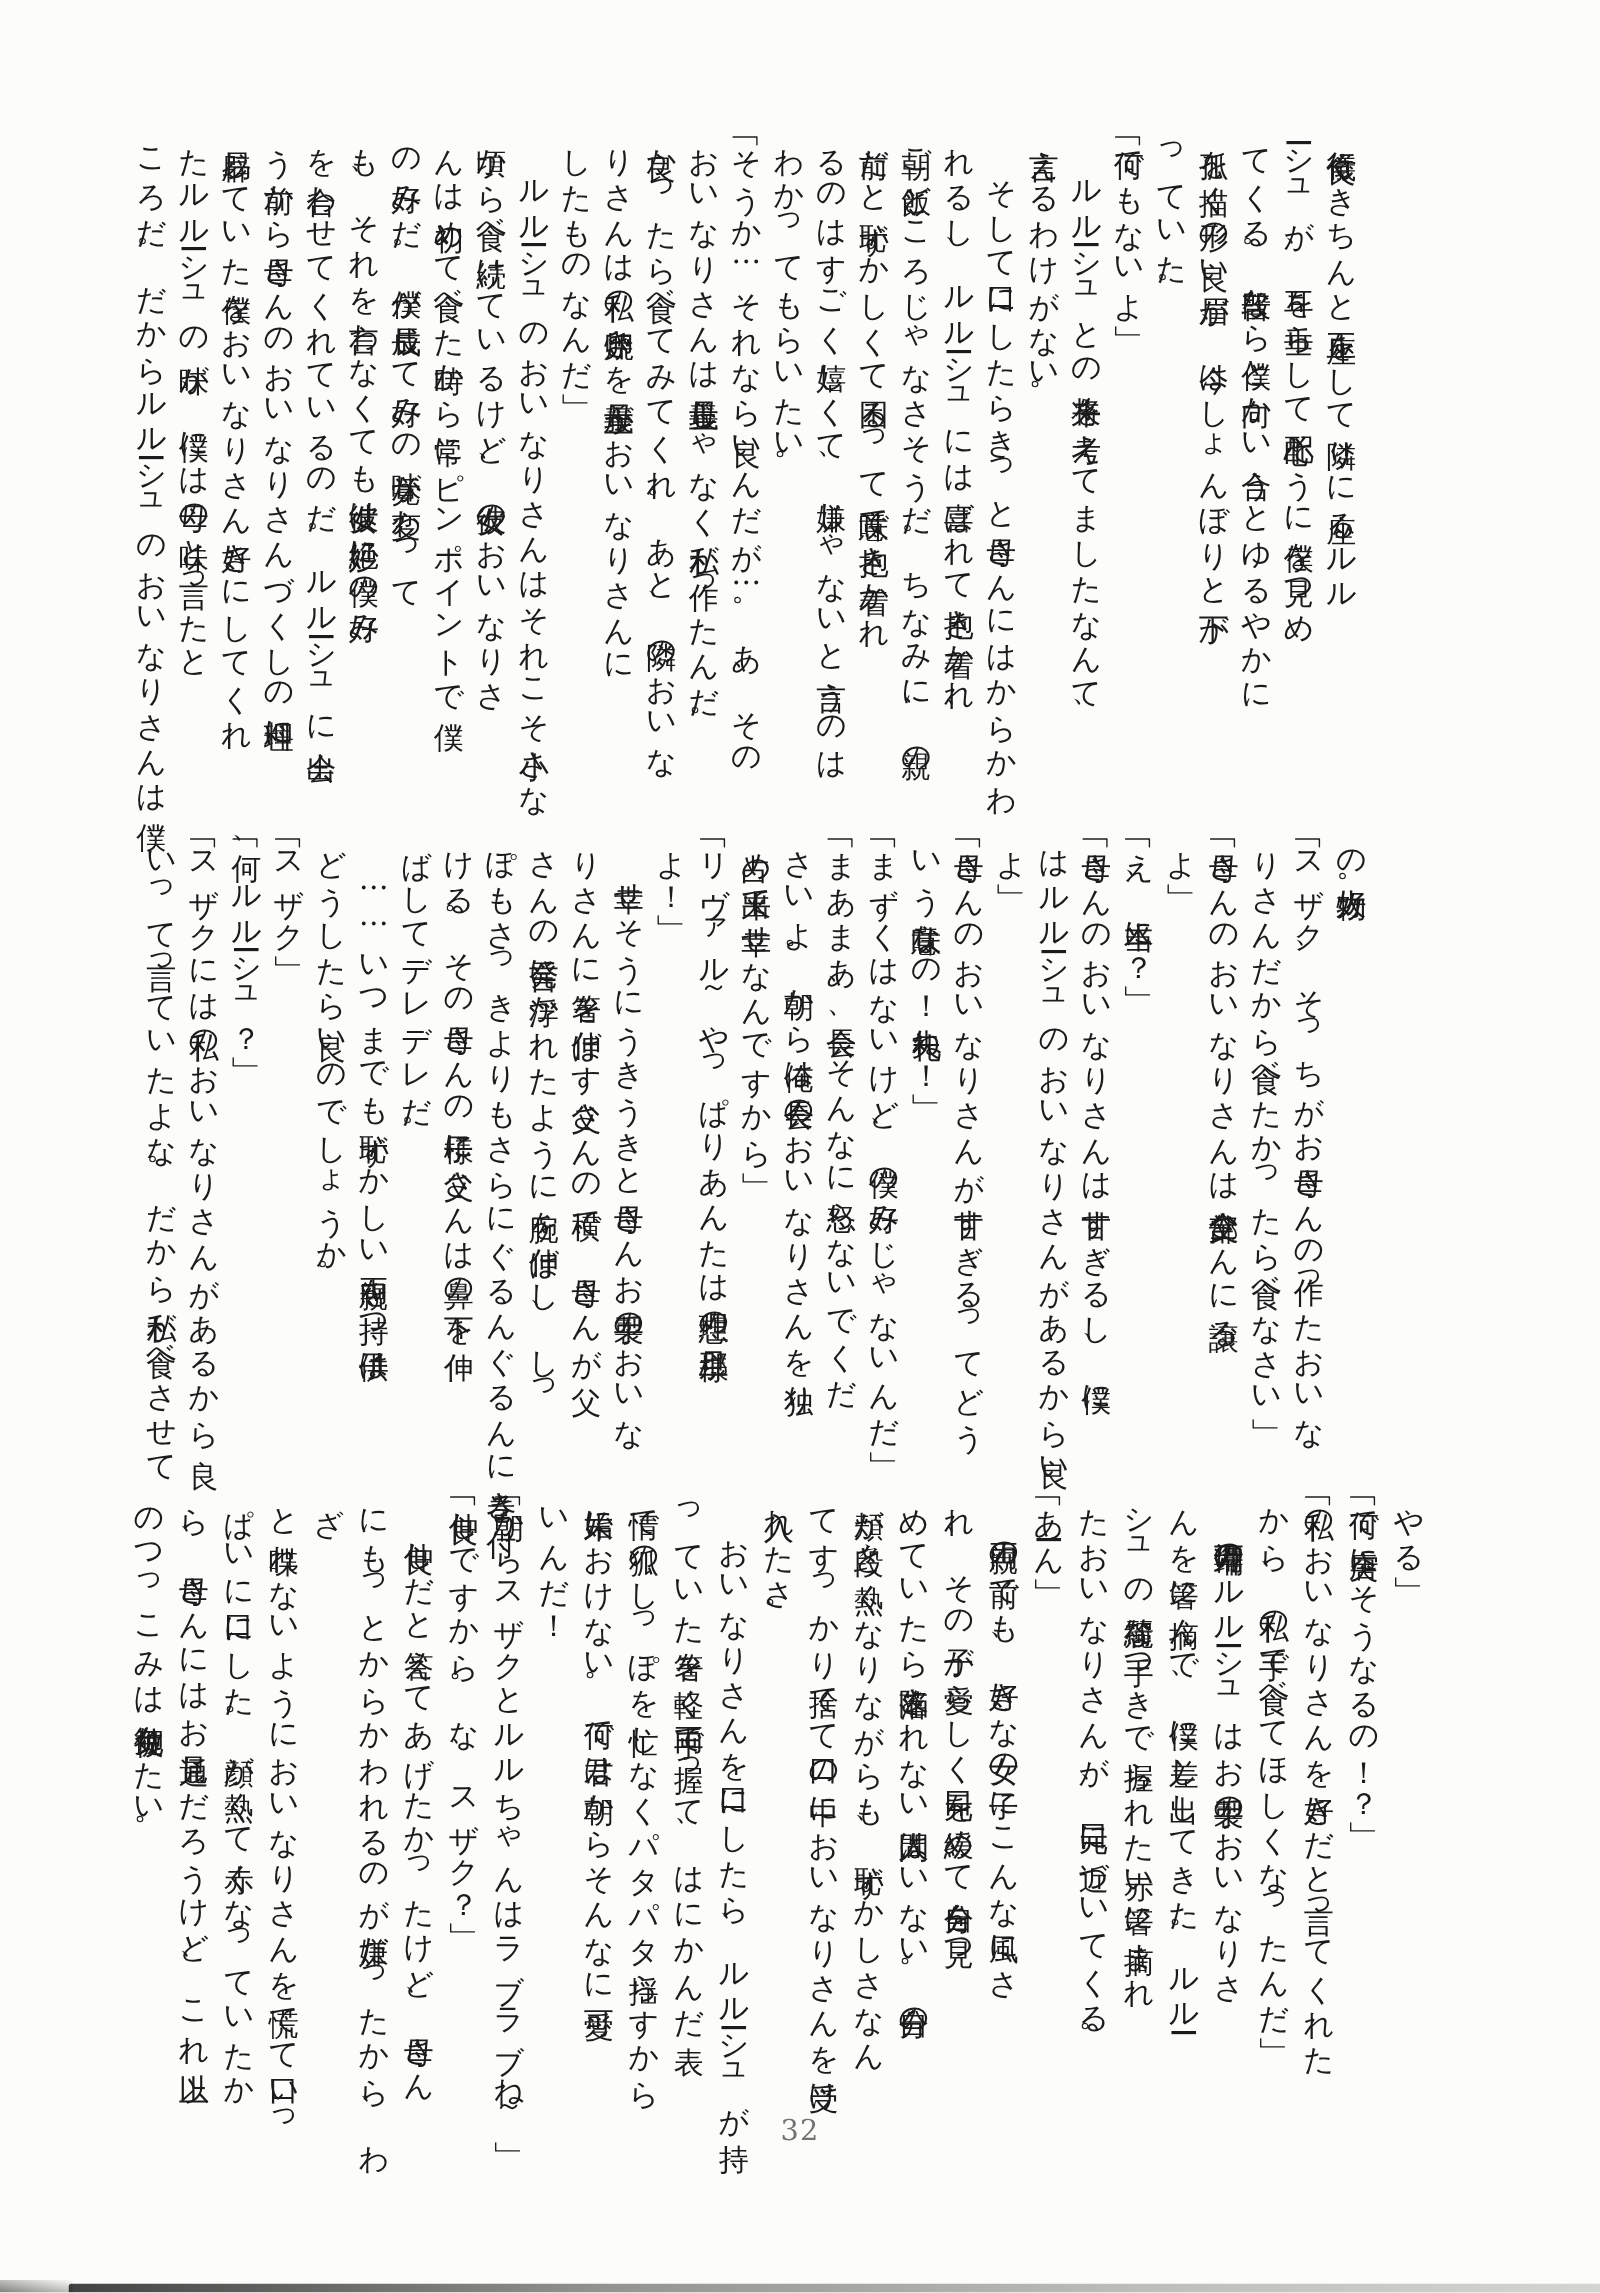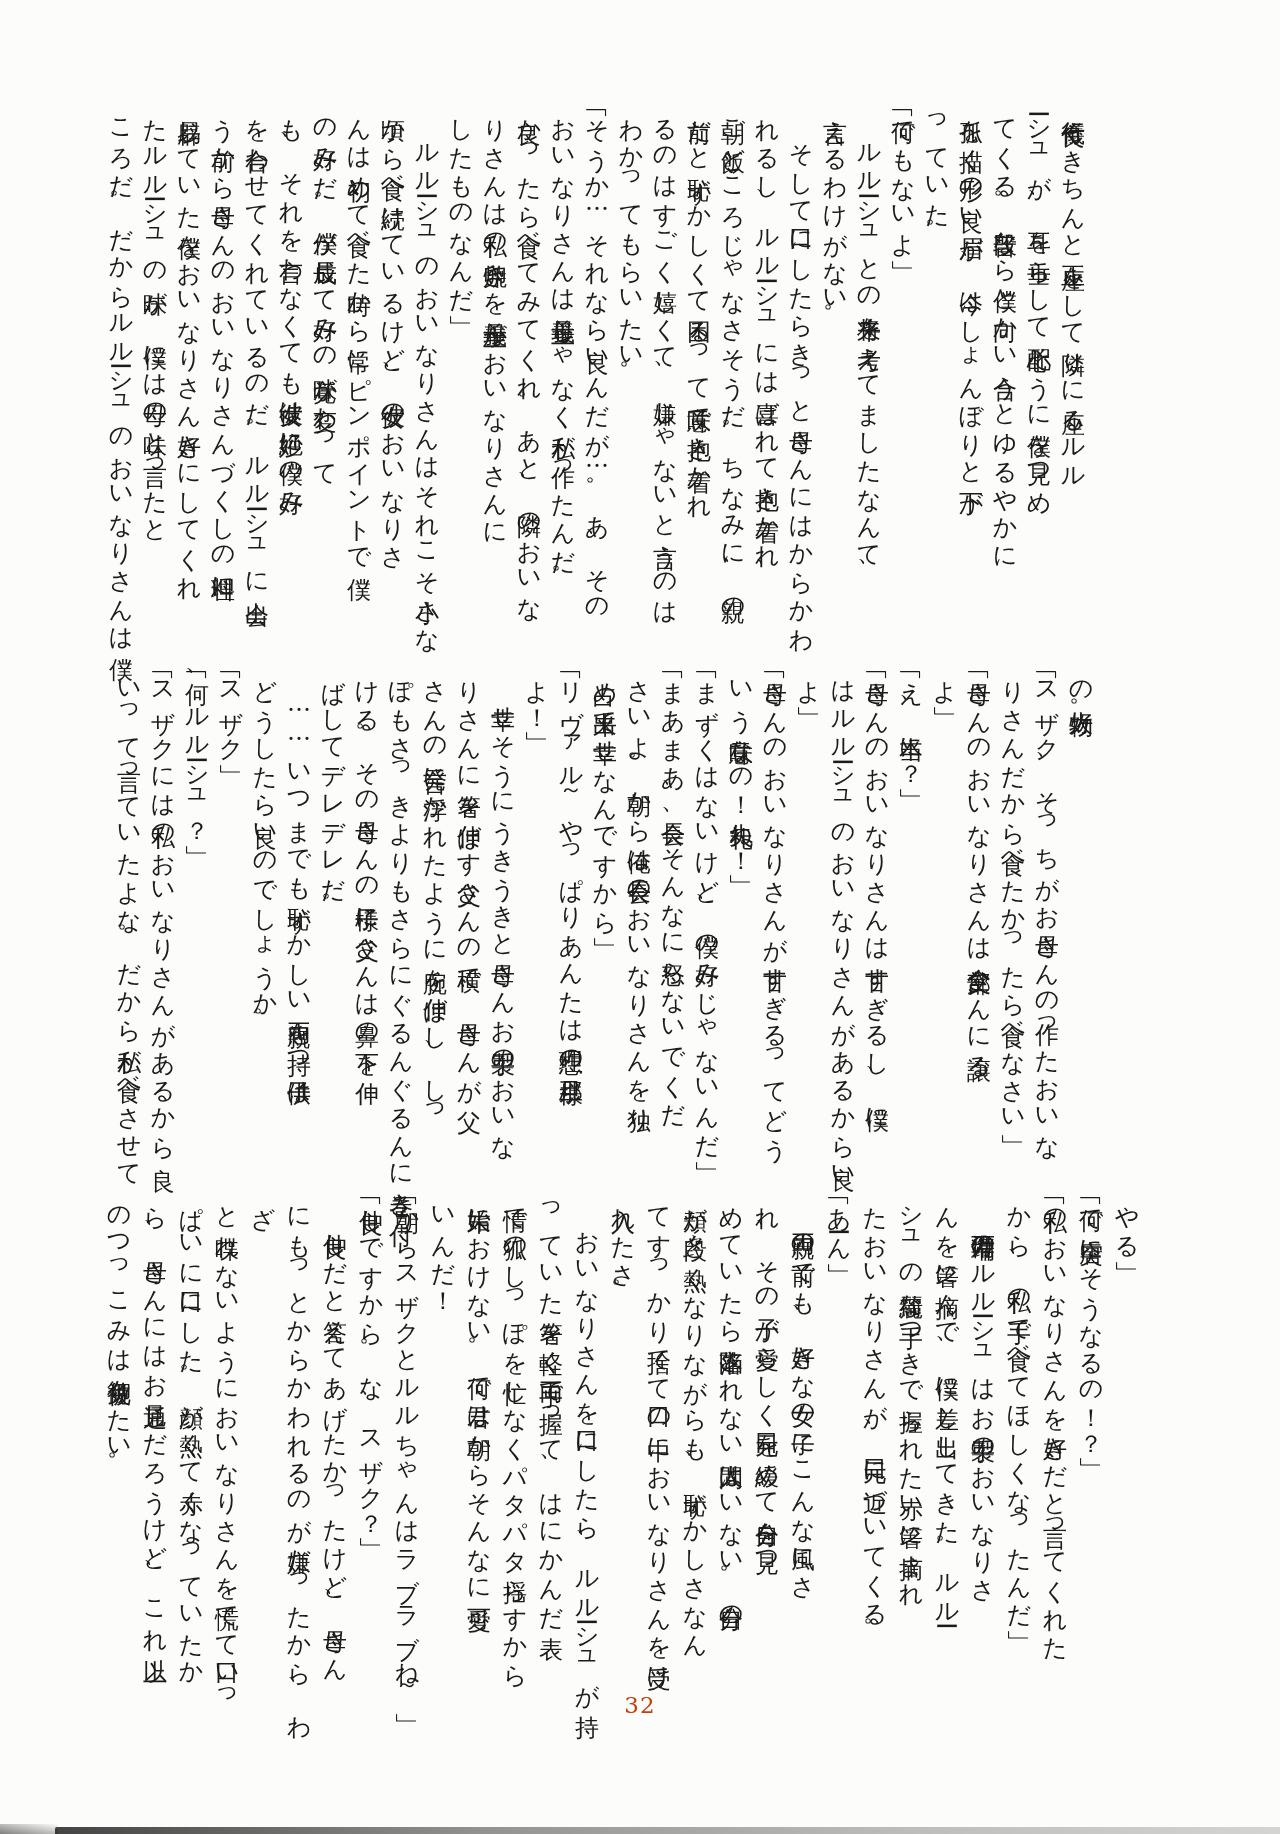--- a/index.html
+++ b/index.html
@@ -45,21 +45,21 @@
     line-height: 36px;
   }
   .page-number {
     position: absolute;
     top: 1692px;
     left: 0;
     width: 100%;
     text-align: center;
     font-size: 23px;
     letter-spacing: 1px;
-    color: #c2410c;
+    color: #737373;
   }
   .scan-artifact-bottom {
     position: absolute;
     bottom: 0;
     left: 55px;
     right: 0;
     height: 7px;
     background: linear-gradient(to right,
       rgba(35,35,35,0.85) 0%,
       rgba(60,60,60,0.55) 35%,

